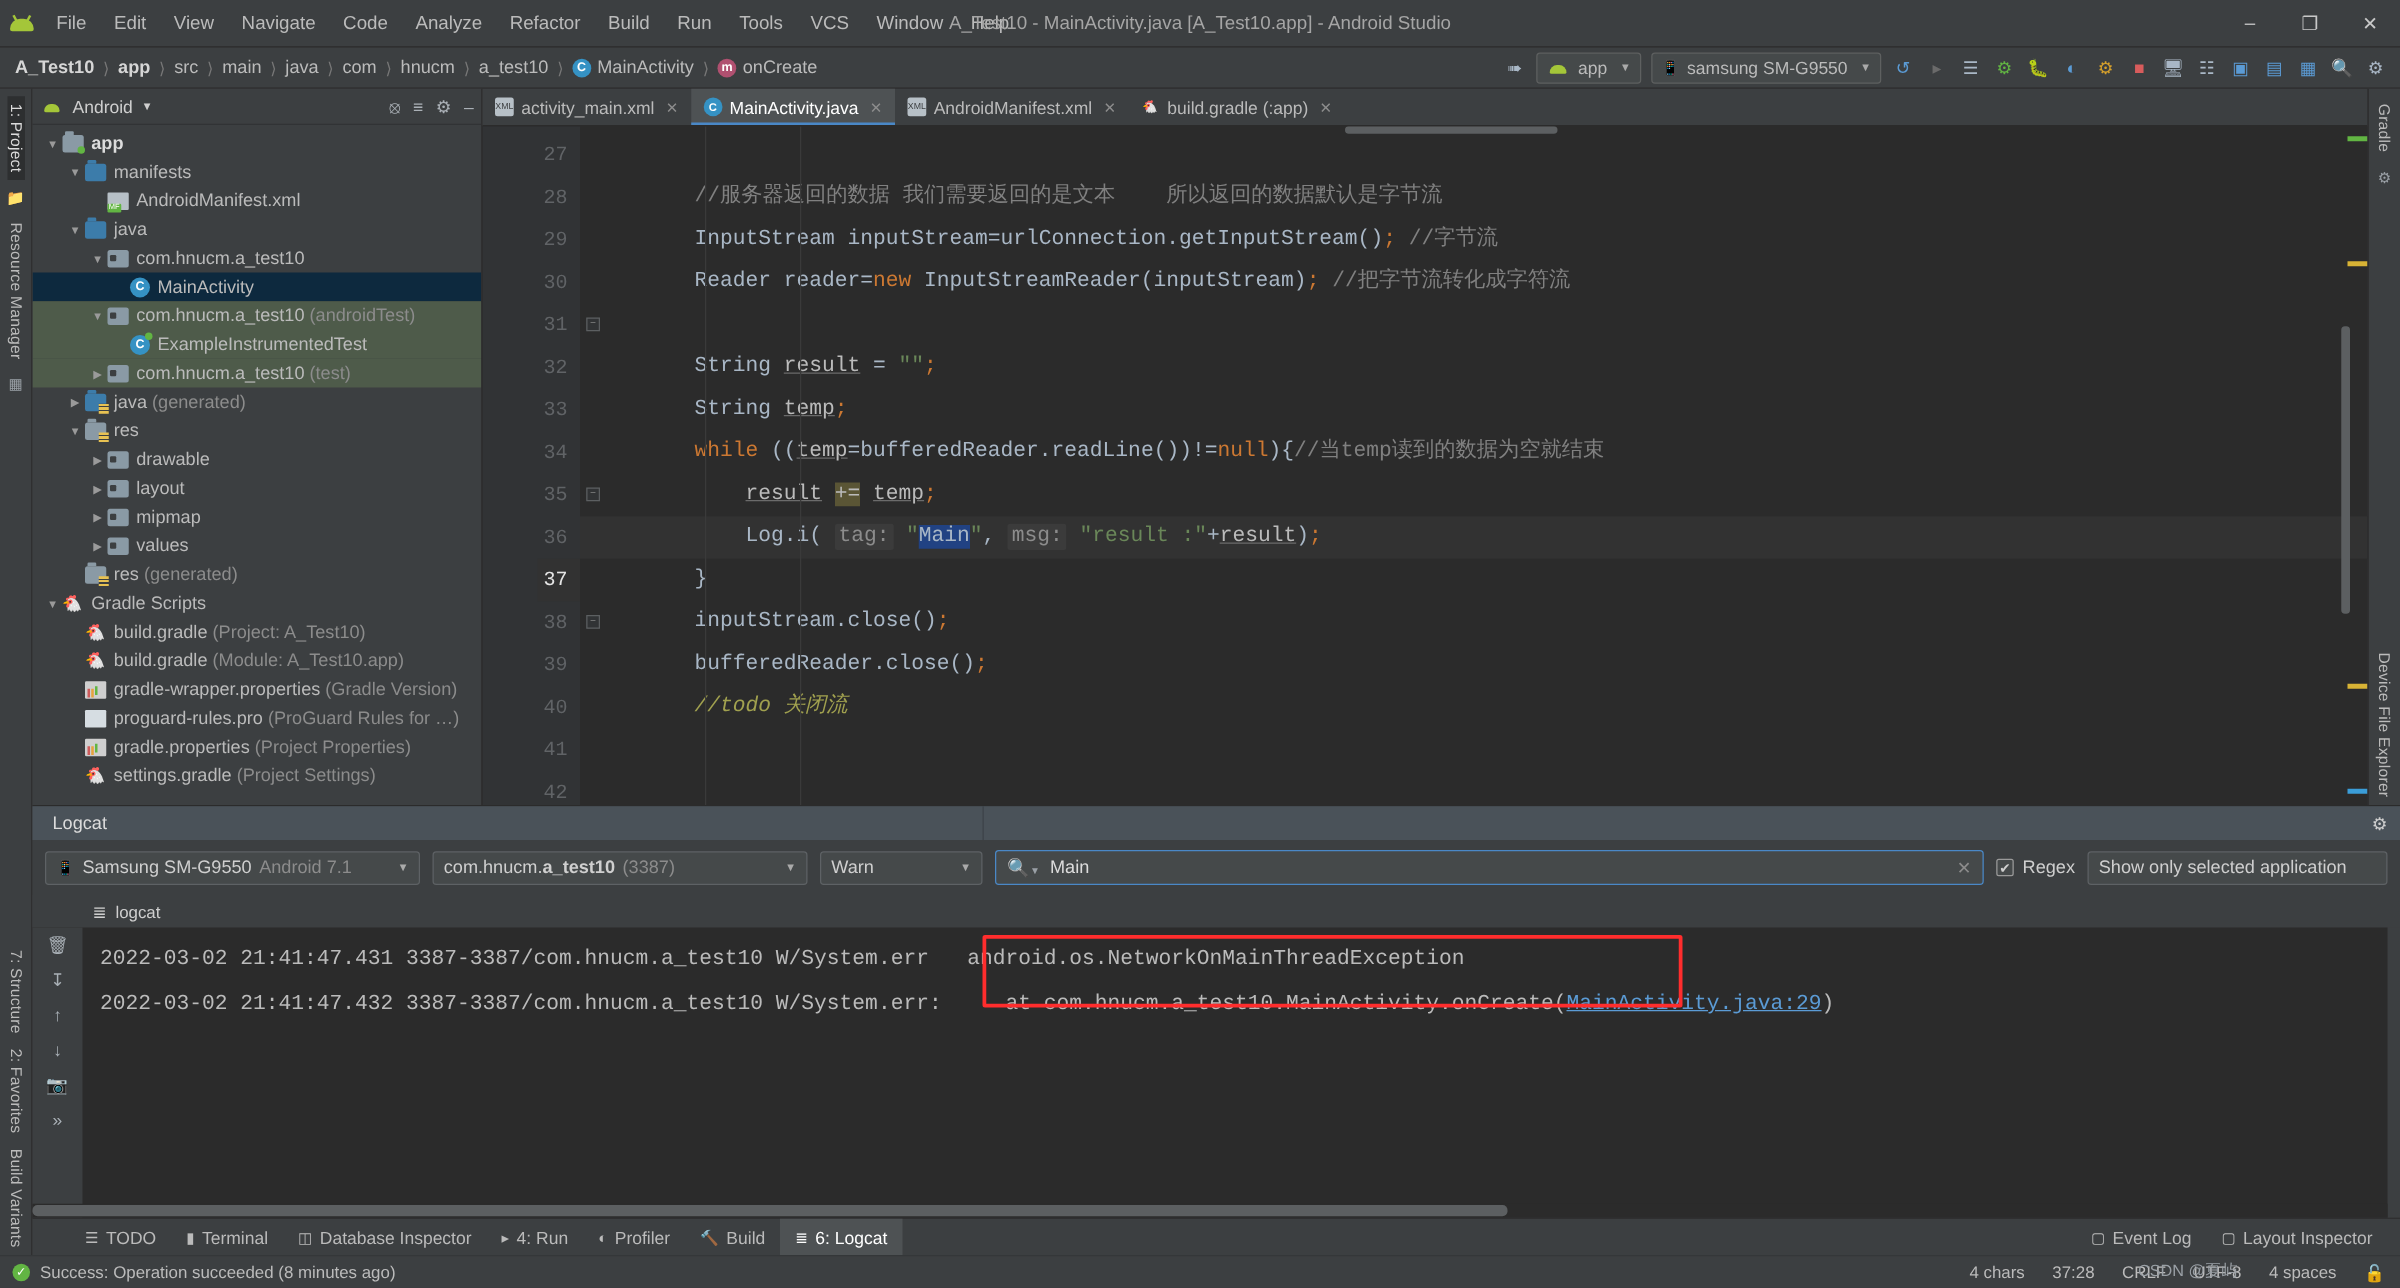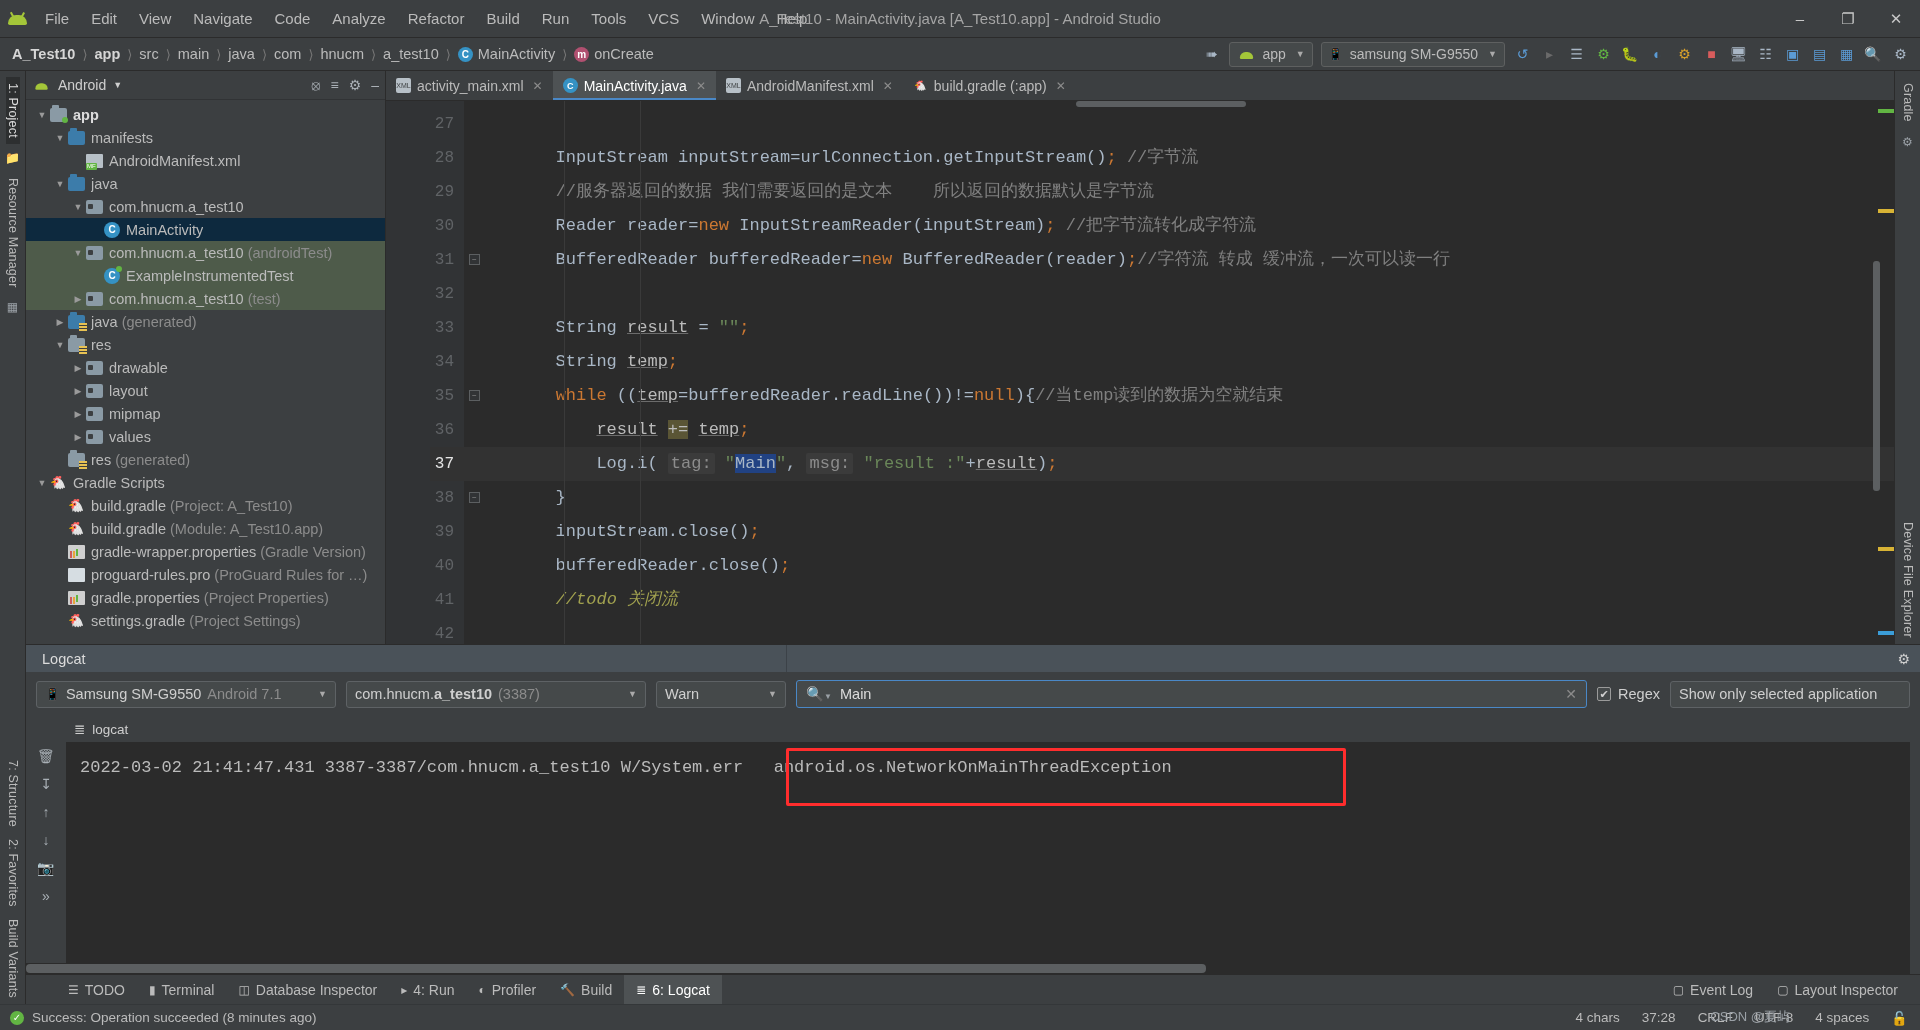--- a/index.html
+++ b/index.html
@@ -499,24 +499,23 @@
                 <div class="gline">38<span class="fold">−</span></div>
                 <div class="gline">39</div>
                 <div class="gline">40</div>
                 <div class="gline">41</div>
                 <div class="gline">42</div>
               </div>
             <div class="codearea" id="codearea">
               <div class="rightmargin" style="left:100px;"></div>
               <div class="rightmargin" style="left:176px;"></div>
             <div class="cline"></div>
+                <div class="cline"><span class="plain">        </span><span class="cmt">//服务器返回的数据 我们需要返回的是文本    所以返回的数据默认是字节流</span></div>
                 <div class="cline"><span class="plain">        InputStream inputStream=urlConnection.getInputStream()</span><span class="kw">;</span><span class="plain"> </span><span class="cmt">//字节流</span></div>
-                <div class="cline"><span class="plain">        </span><span class="cmt">//服务器返回的数据 我们需要返回的是文本    所以返回的数据默认是字节流</span></div>
                 <div class="cline"><span class="plain">        Reader reader=</span><span class="kw">new</span><span class="plain"> InputStreamReader(inputStream)</span><span class="kw">;</span><span class="plain"> </span><span class="cmt">//把字节流转化成字符流</span></div>
-                <div class="cline"><span class="plain">        BufferedReader bufferedReader=</span><span class="kw">new</span><span class="plain"> BufferedReader(reader)</span><span class="kw">;</span><span class="cmt">//字符流 转成 缓冲流，一次可以读一行</span></div>
                 <div class="cline"></div>
                 <div class="cline"><span class="plain">        String </span><span class="und">result</span><span class="plain"> = </span><span class="str">""</span><span class="kw">;</span></div>
                 <div class="cline"><span class="plain">        String </span><span class="und">temp</span><span class="kw">;</span></div>
                 <div class="cline"><span class="plain">        </span><span class="kw">while</span><span class="plain"> ((</span><span class="und">temp</span><span class="plain">=bufferedReader.readLine())!=</span><span class="kw">null</span><span class="plain">){</span><span class="cmt">//当temp读到的数据为空就结束</span></div>
                 <div class="cline"><span class="plain">            </span><span class="und">result</span><span class="plain"> </span><span class="hl">+=</span><span class="plain"> </span><span class="und">temp</span><span class="kw">;</span></div>
                 <div class="cline cur"><span class="plain">            Log.i( </span><span class="hint">tag:</span><span class="plain"> </span><span class="str">"</span><span class="selword">Main</span><span class="str">"</span><span class="plain">, </span><span class="hint">msg:</span><span class="plain"> </span><span class="str">"result :"</span><span class="plain">+</span><span class="und">result</span><span class="plain">)</span><span class="kw">;</span></div>
                 <div class="cline"><span class="plain">        }</span></div>
                 <div class="cline"><span class="plain">        inputStream.close()</span><span class="kw">;</span></div>
                 <div class="cline"><span class="plain">        bufferedReader.close()</span><span class="kw">;</span></div>
                 <div class="cline"><span class="plain">        </span><span class="todo">//todo 关闭流</span></div>
@@ -585,20 +584,21 @@
           <div class="lc-gutter">
             <span>🗑</span>
             <span>↧</span>
             <span>↑</span>
             <span>↓</span>
             <span>📷</span>
             <span>»</span>
           </div>
           <div class="lc-lines" id="lclines">
               <div class="lc-line"><span>2022-03-02 21:41:47.431 3387-3387/com.hnucm.a_test10 W/System.err   </span><span>android.os.NetworkOnMainThreadException</span></div>
+              <div class="lc-line"><span>2022-03-02 21:41:47.432 3387-3387/com.hnucm.a_test10 W/System.err:     at com.hnucm.a_test10.MainActivity.onCreate(</span><span class="lc-link">MainActivity.java:29</span><span>)</span></div>
             </div>
           <div class="redbox" style="left:760px; top:6px; width:560px; height:58px;"></div>
           <div class="lc-hscroll">
             <div class="th" style="width:1180px;"></div>
           </div>
         </div>
 
       </div>
 
       <div class="toolwin" id="toolwin">

